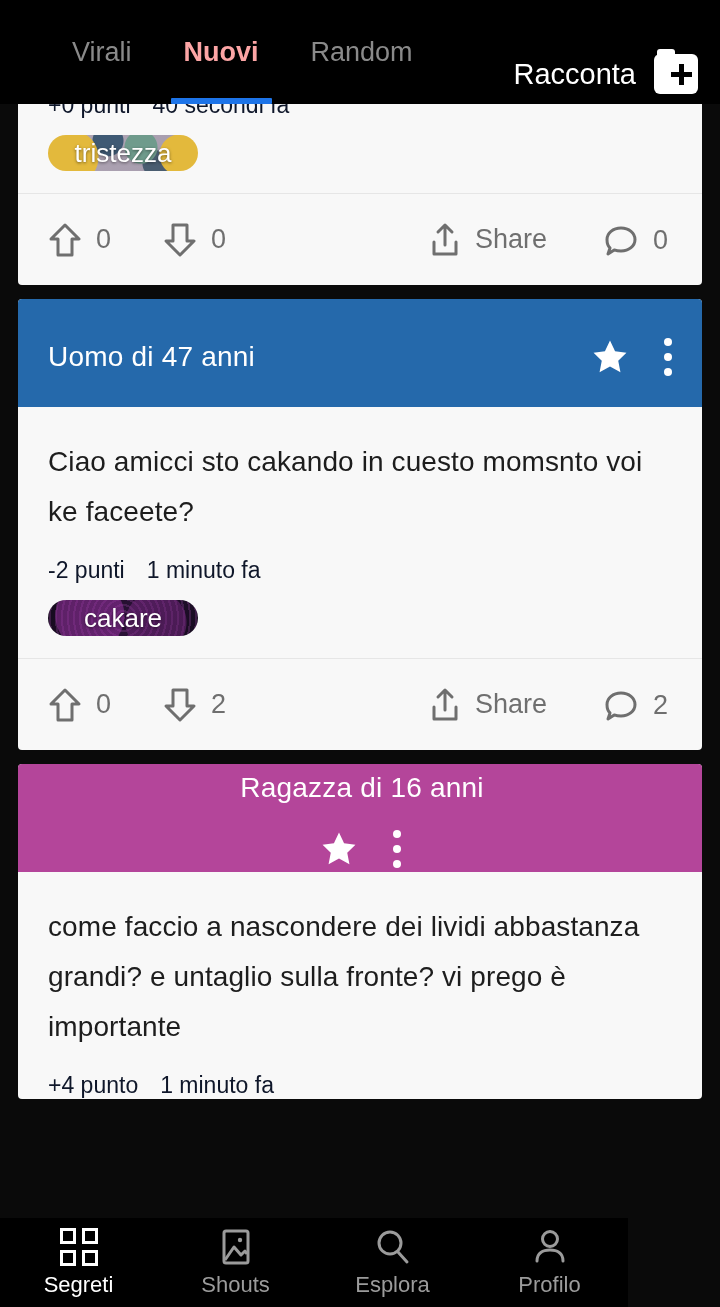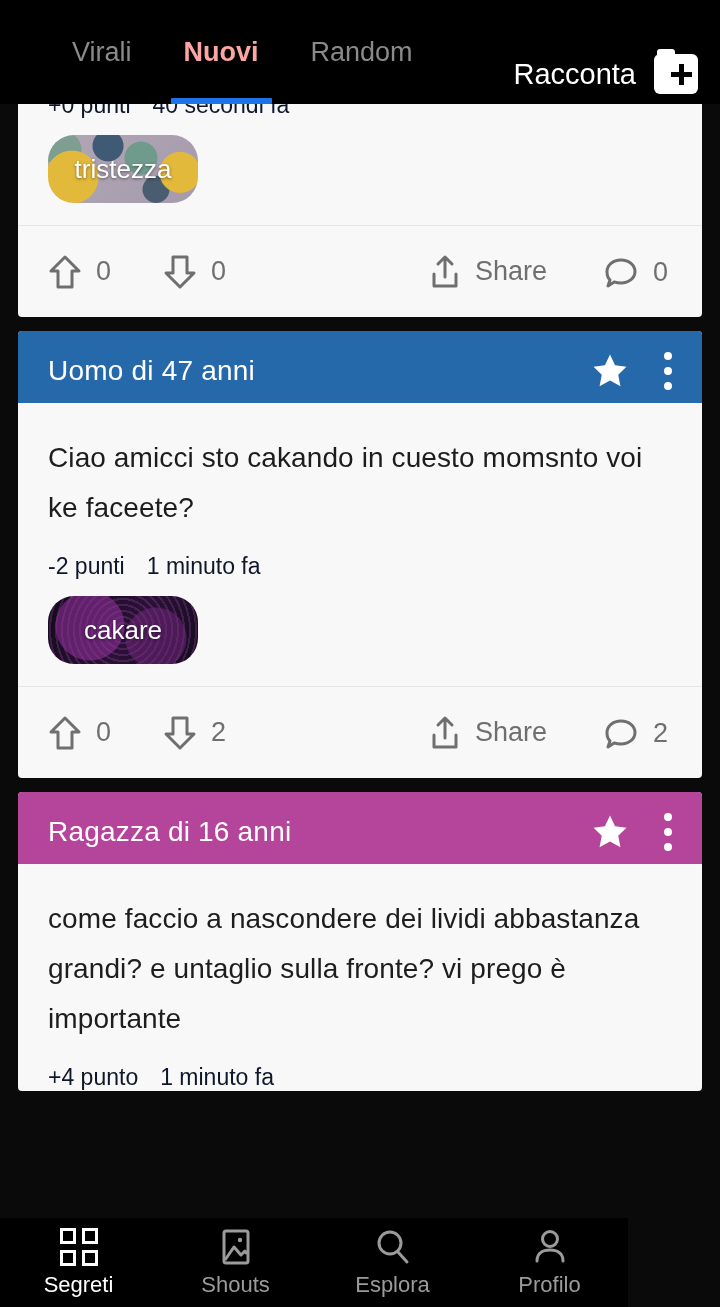--- a/index.html
+++ b/index.html
@@ -77,26 +77,26 @@
     background: #f8f8f8;
     border-radius: 4px;
     margin-bottom: 14px;
     overflow: hidden;
   }
 
   
   .card-partial { margin-top: -8px; }
 
   .card-header {
-    height: 72px;
+    height: 108px;
     display: flex; align-items: center;
     padding: 8px 26px 0 30px;
   }
   .card-header.blue { background: #2569ab; }
-  .card-header.magenta { background: #b4459a; }
+  .card-header.magenta { background: #b4459a; flex-direction: column; }
   .card-title {
     color: #fff; font-size: 28px; flex: 1;
     letter-spacing: 0.2px;
   }
   .hdr-icons { display: flex; align-items: center; gap: 30px; }
   .star-icon { width: 40px; height: 38px; display: block; cursor: pointer; }
   .dots-icon {
     width: 8px; display: flex; flex-direction: column;
     gap: 7px; align-items: center; cursor: pointer; padding: 4px 8px;
   }
@@ -110,21 +110,21 @@
   }
   .post-meta {
     font-size: 23px; color: #0f172a;
     margin-top: 20px;
     display: flex; gap: 22px;
   }
 
   .chips { padding: 16px 30px 22px 30px; display: flex; gap: 14px; }
   .chip {
     position: relative;
-    height: 68px; min-width: 150px;
+    height: 36px; min-width: 150px;
     border-radius: 26px;
     display: flex; align-items: center; justify-content: center;
     color: #fff; font-size: 26px;
     overflow: hidden; cursor: pointer;
     padding: 12px 18px;
   }
   .chip span { position: relative; z-index: 3; text-shadow: 0 1px 3px rgba(0,0,0,.5); }
   .chip-tristezza {
     background:
       radial-gradient(circle at 16% 62%, #e3b93c 0 26px, transparent 27px),

